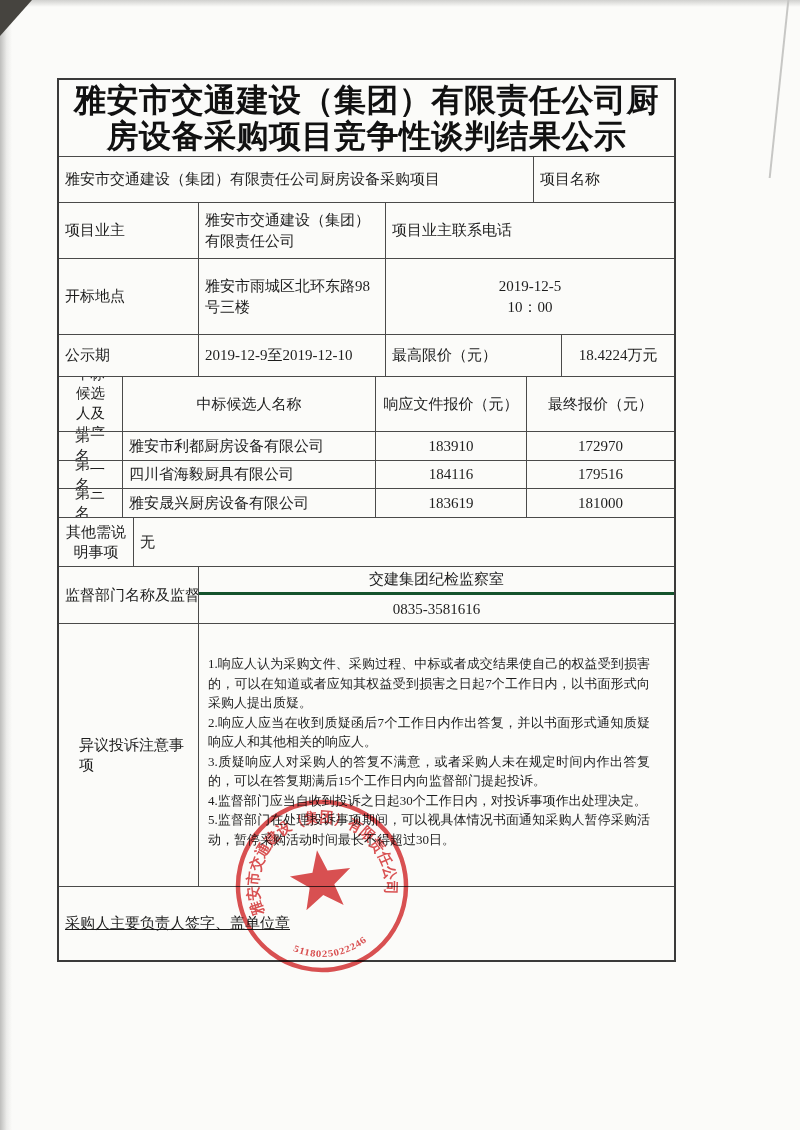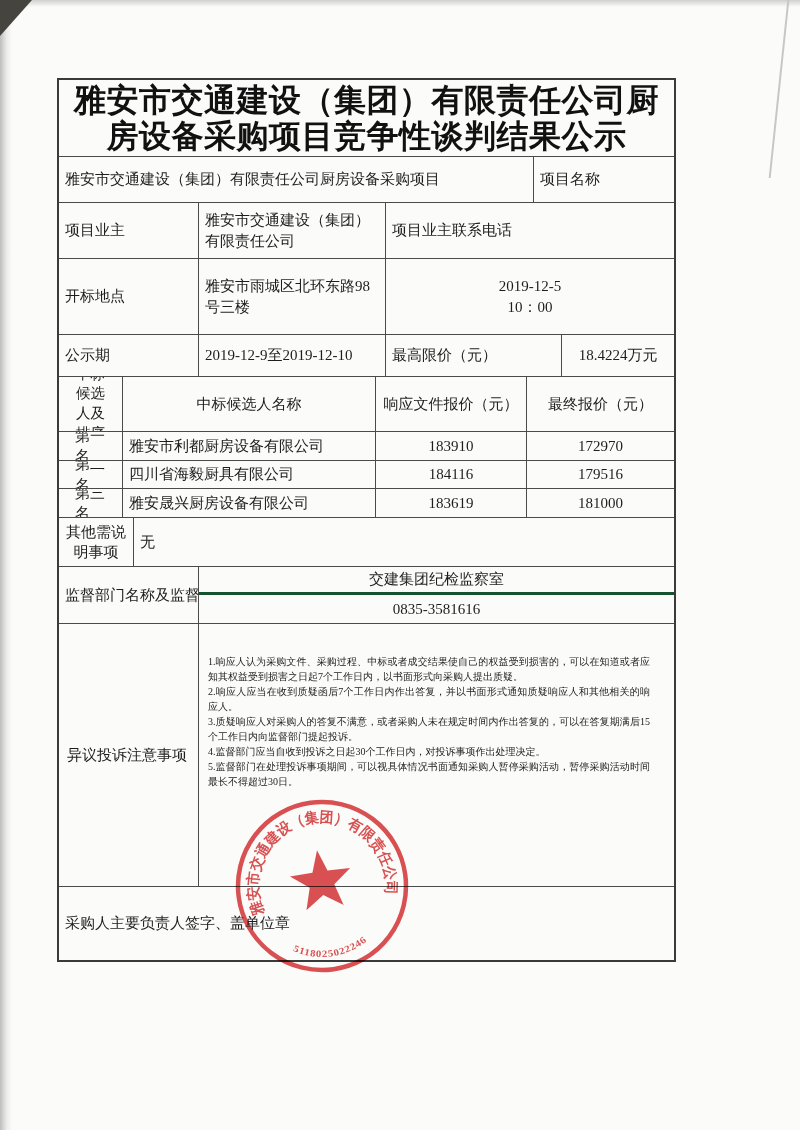--- a/index.html
+++ b/index.html
@@ -16,21 +16,21 @@
     background:linear-gradient(to bottom,rgba(110,110,108,.30),rgba(0,0,0,0));}
   .corner-mark{position:absolute;left:0;top:0;width:0;height:0;
     border-top:36px solid #46443f;border-right:32px solid transparent;}
   .paper-edge-right{position:absolute;left:788px;top:-6px;width:2px;height:185px;
     background:#c7c7c5;transform:rotate(6deg);transform-origin:top center;}
 
   
   .doc-table{position:absolute;left:57px;top:78px;width:615px;box-sizing:content-box;
     border:2px solid #3a3a3a;background:transparent;}
   .row{display:flex;box-sizing:border-box;border-bottom:1px solid #4a4a4a;}
-  .row:last-child{border-bottom:none;}
+  .row:last-child{border-bottom:none;text-decoration:underline;}
   .cell{box-sizing:border-box;border-right:1px solid #4a4a4a;display:flex;align-items:center;
     font-size:15px;line-height:1.35;padding:2px 6px;overflow:hidden;}
   .cell:last-child{border-right:none;}
   .ctr{justify-content:center;text-align:center;}
   .w140{width:140px;flex:none;}
   .w187{width:187px;flex:none;}
   .w176{width:176px;flex:none;}
   .w75{width:75px;flex:none;}
   .w64{width:64px;flex:none;padding:2px 16px;}
   .w253{width:253px;flex:none;}
@@ -42,21 +42,21 @@
     line-height:36px;text-align:center;justify-content:center;padding:0 8px;color:#111;}
   .h46{height:46px;} .h56{height:56px;} .h76{height:76px;} .h42{height:42px;justify-content:center;}
   .h55{height:55px;} .h29{height:29px;} .h28{height:28px;} .h49{height:49px;}
   .h57{height:57px;} .h263{height:263px;} .h73{height:73px;}
   .nowrap-clip{white-space:nowrap;}
   .sup-right{display:flex;flex-direction:column;padding:0;align-items:stretch;}
   .sub-row{box-sizing:border-box;display:flex;align-items:center;justify-content:center;
     font-size:15px;}
   .sub-row.first{height:28px;border-bottom:3px solid #14532d;}
   .sub-row.second{flex:1;}
-  .obj-right{display:block;padding:30px 24px 8px 9px;font-size:10px;line-height:1.5;
+  .obj-right{display:block;padding:30px 24px 8px 9px;font-size:13px;line-height:1.5;
     text-align:justify;align-items:flex-start;}
   .obj-right div{margin:0;}
   .hdr{font-size:14.5px;}
 
   
   .seal{position:absolute;left:232px;top:796px;width:180px;height:180px;
     transform:rotate(-8deg);opacity:.88;mix-blend-mode:multiply;pointer-events:none;}
   .seal text{font-family:"Liberation Serif","DejaVu Serif",serif;font-weight:700;}
 </style>
 </head>
@@ -133,21 +133,21 @@
 
   <div class="row h57">
     <div class="cell w140 nowrap-clip">监督部门名称及监督电</div>
     <div class="cell grow sup-right">
       <div class="sub-row first">交建集团纪检监察室</div>
       <div class="sub-row second">0835-3581616</div>
     </div>
   </div>
 
   <div class="row h263">
-    <div class="cell w140" style="padding-left:8px;">异议投诉注意事项</div>
+    <div class="cell w140" style="padding-left:20px;">异议投诉注意事项</div>
     <div class="cell grow obj-right">
       <div>1.响应人认为采购文件、采购过程、中标或者成交结果使自己的权益受到损害的，可以在知道或者应知其权益受到损害之日起7个工作日内，以书面形式向采购人提出质疑。</div>
       <div>2.响应人应当在收到质疑函后7个工作日内作出答复，并以书面形式通知质疑响应人和其他相关的响应人。</div>
       <div>3.质疑响应人对采购人的答复不满意，或者采购人未在规定时间内作出答复的，可以在答复期满后15个工作日内向监督部门提起投诉。</div>
       <div>4.监督部门应当自收到投诉之日起30个工作日内，对投诉事项作出处理决定。</div>
       <div>5.监督部门在处理投诉事项期间，可以视具体情况书面通知采购人暂停采购活动，暂停采购活动时间最长不得超过30日。</div>
     </div>
   </div>
 
   <div class="row h73">

